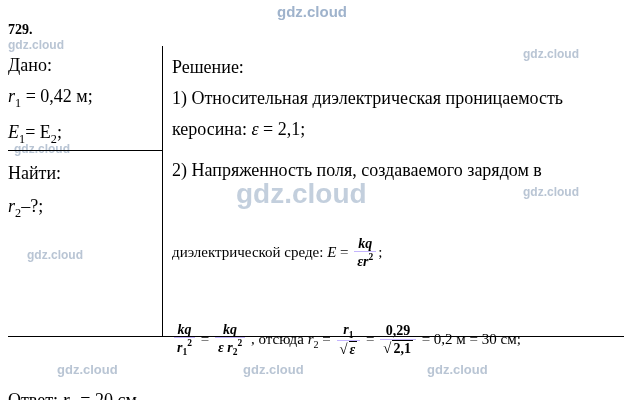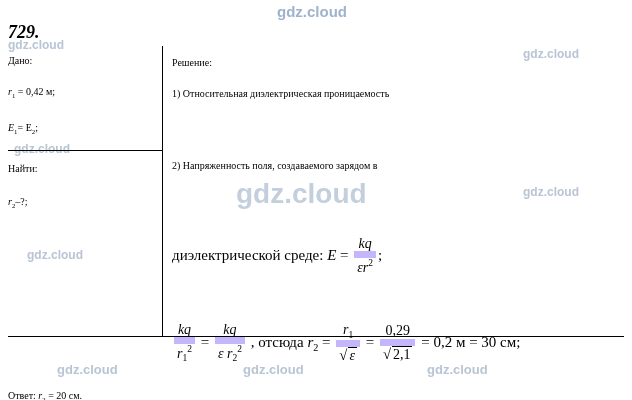--- a/index.html
+++ b/index.html
@@ -33,24 +33,23 @@
     user-select: none;
   }
   .wm-top   { left: 277px; top: 3px;   font-size: 15px; color: #9fb3cc; }
   .wm-big   { left: 236px; top: 178px; font-size: 28px; color: #c3cfdd; }
   .wm-s     { font-size: 12px; color: #b9c5d4; }
 
   
   .prob-num {
     position: absolute;
     left: 8px; top: 22px;
-    font-size: 18px;
+    font-size: 14px;
     font-weight: bold;
     font-family: "Liberation Serif", serif;
-    font-style: italic;
   }
 
   
   .v-line {
     position: absolute;
     left: 162px;
     top: 46px;
     width: 1px;
     height: 290px;
     background: #000;
@@ -69,21 +68,21 @@
     position: absolute;
     left: 8px;
     top: 336px;
     width: 616px;
     height: 1px;
     background: #000;
   }
 
   .lbl {
     position: absolute;
-    font-size: 10px;
+    font-size: 18px;
     font-family: "Liberation Serif", serif;
   }
   .given-title { left: 8px;  top: 55px; }
   .given-1     { left: 8px;  top: 86px; }
   .given-2     { left: 8px;  top: 122px; }
   .find-title  { left: 8px;  top: 163px; }
   .find-1      { left: 8px;  top: 196px; }
 
   .sol-title   { left: 172px; top: 57px; font-family: Liberation Serif, serif; }
   .step1a      { left: 172px; top: 88px; }
@@ -99,23 +98,24 @@
   
   .frac {
     display: inline-block;
     vertical-align: middle;
     text-align: center;
     font-size: 14px;
     line-height: 1.08;
     margin: 0 2px;
     position: relative;
     top: -1px;
+    font-weight: bold;
   }
   .frac .num { display: block; padding: 0 3px; }
-  .frac .den { display: block; padding: 0 3px; border-top: 7px solid #c4b5fd; }
+  .frac .den { display: block; padding: 0 3px; border-top: 1px solid #c4b5fd; }
 
   sub { font-size: 0.68em; }
   sup { font-size: 0.68em; }
 
   .sqrt {
     display: inline-block;
     border-top: 1px solid #000;
     padding: 0 2px 0 1px;
     margin-left: 1px;
   }
@@ -161,20 +161,23 @@
   </div>
 
   <div class="lbl find-title">Найти:</div>
   <div class="lbl find-1">
     <i class="var">r</i><sub>2</sub><span>–?;</span>
   </div>
 
   <div class="lbl sol-title">Решение:</div>
 
   <div class="lbl step1a">1) Относительная диэлектрическая проницаемость</div>
+  <div class="lbl step1b">
+    <span>керосина: </span><i class="var">ε</i><span> = 2,1;</span>
+  </div>
 
   <div class="lbl step2a">2) Напряженность поля, создаваемого зарядом в</div>
   <div class="lbl step2b inline-row">
     <span>диэлектрической среде: </span><i class="var">E</i><span> =</span>
     <span class="frac">
       <span class="num"><i class="var">kq</i></span>
       <span class="den"><i class="var">ε</i><i class="var">r</i><sup>2</sup></span>
     </span><span>;</span>
   </div>
 

